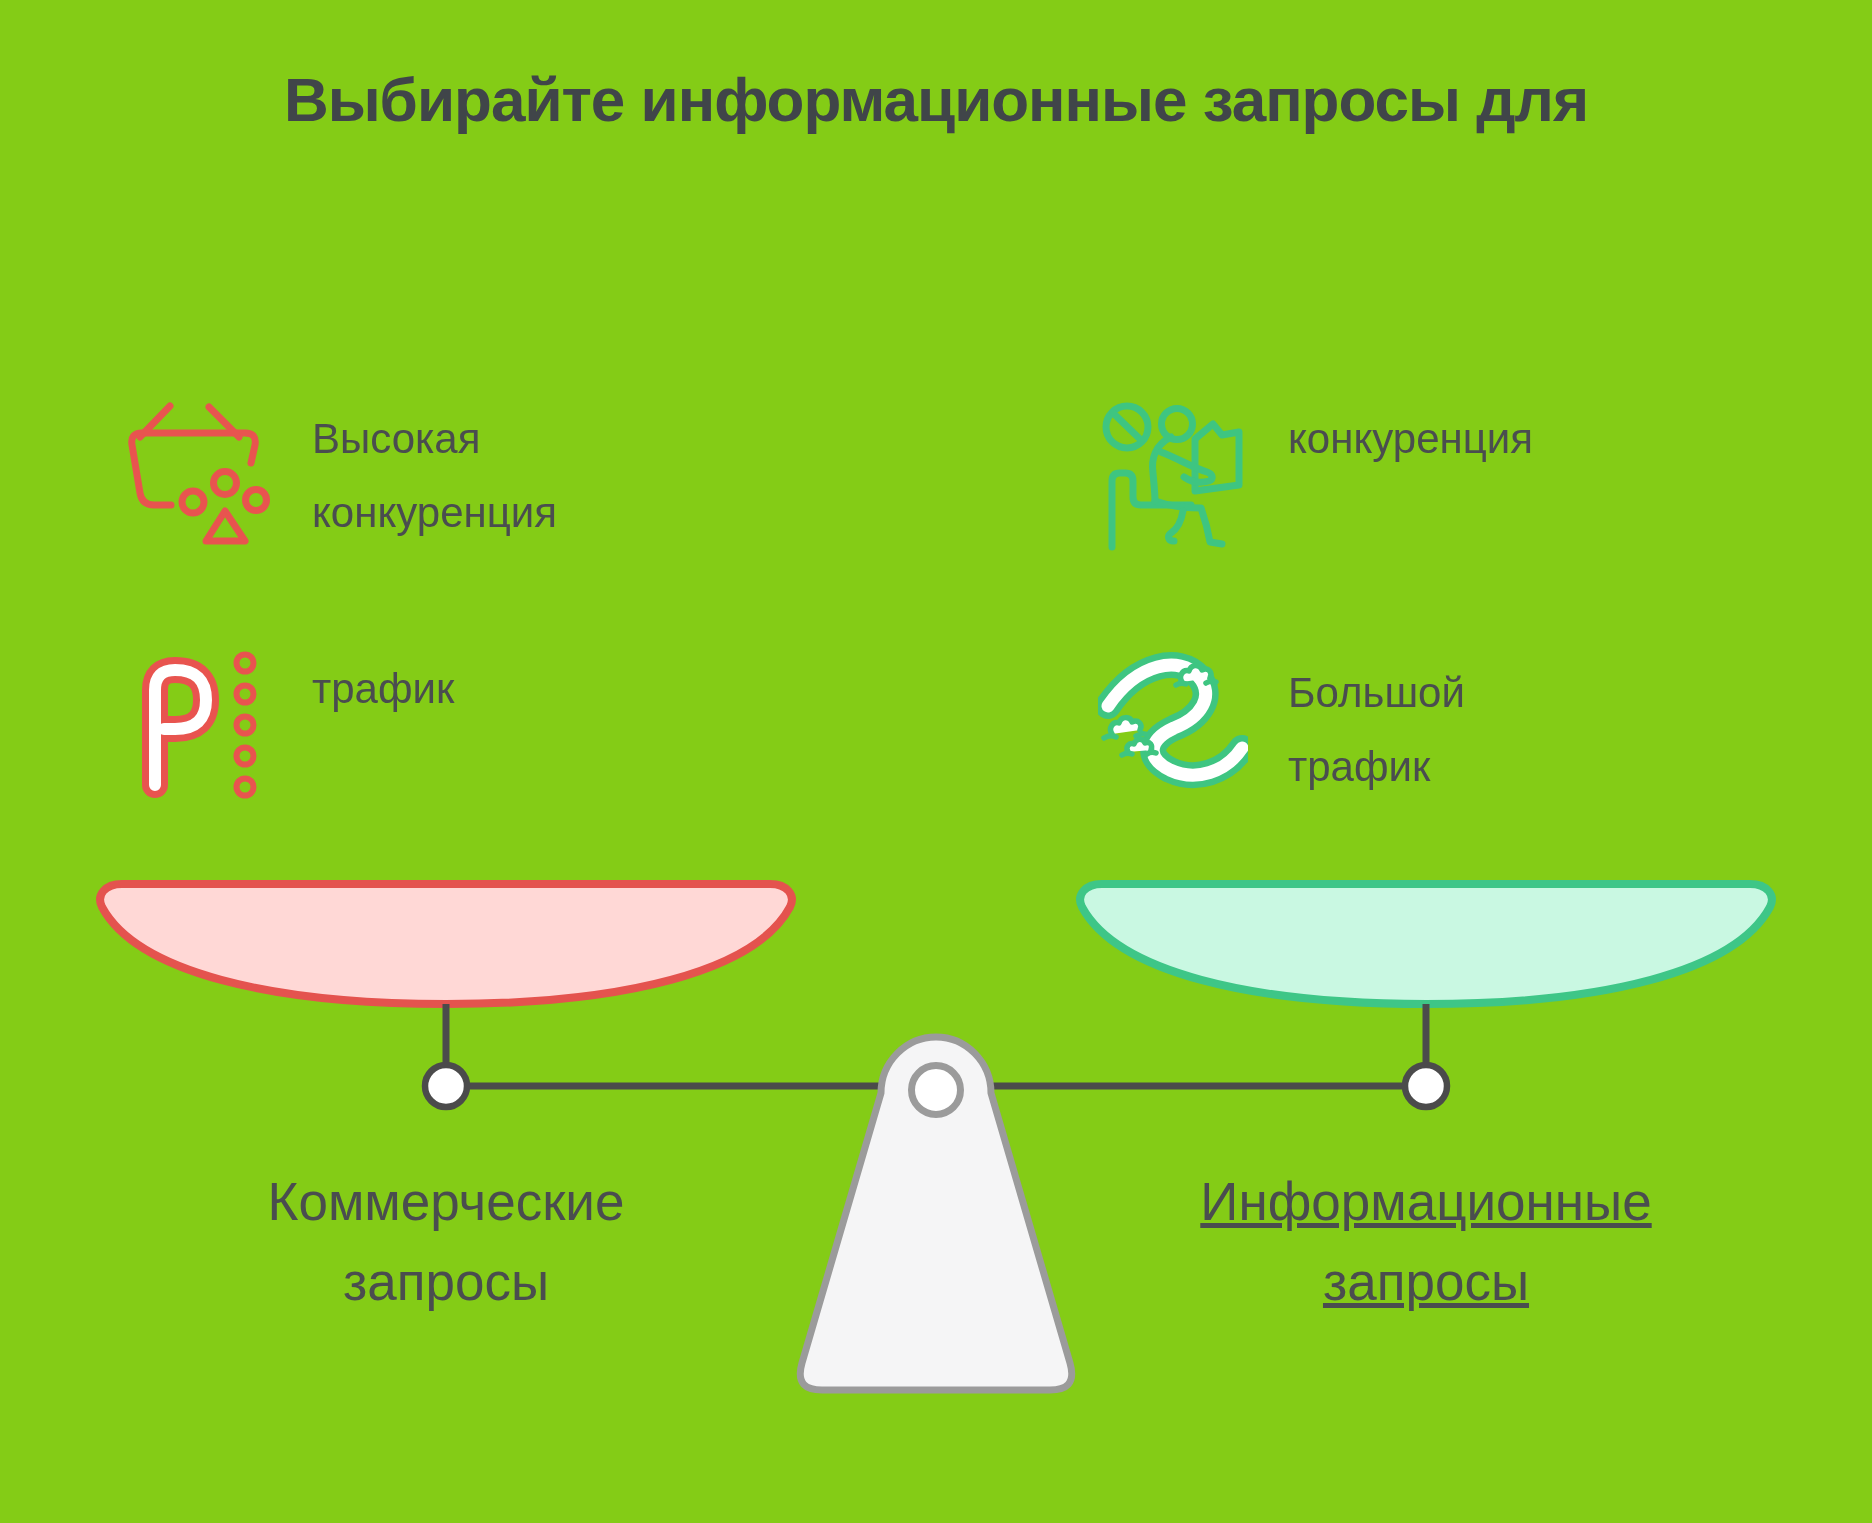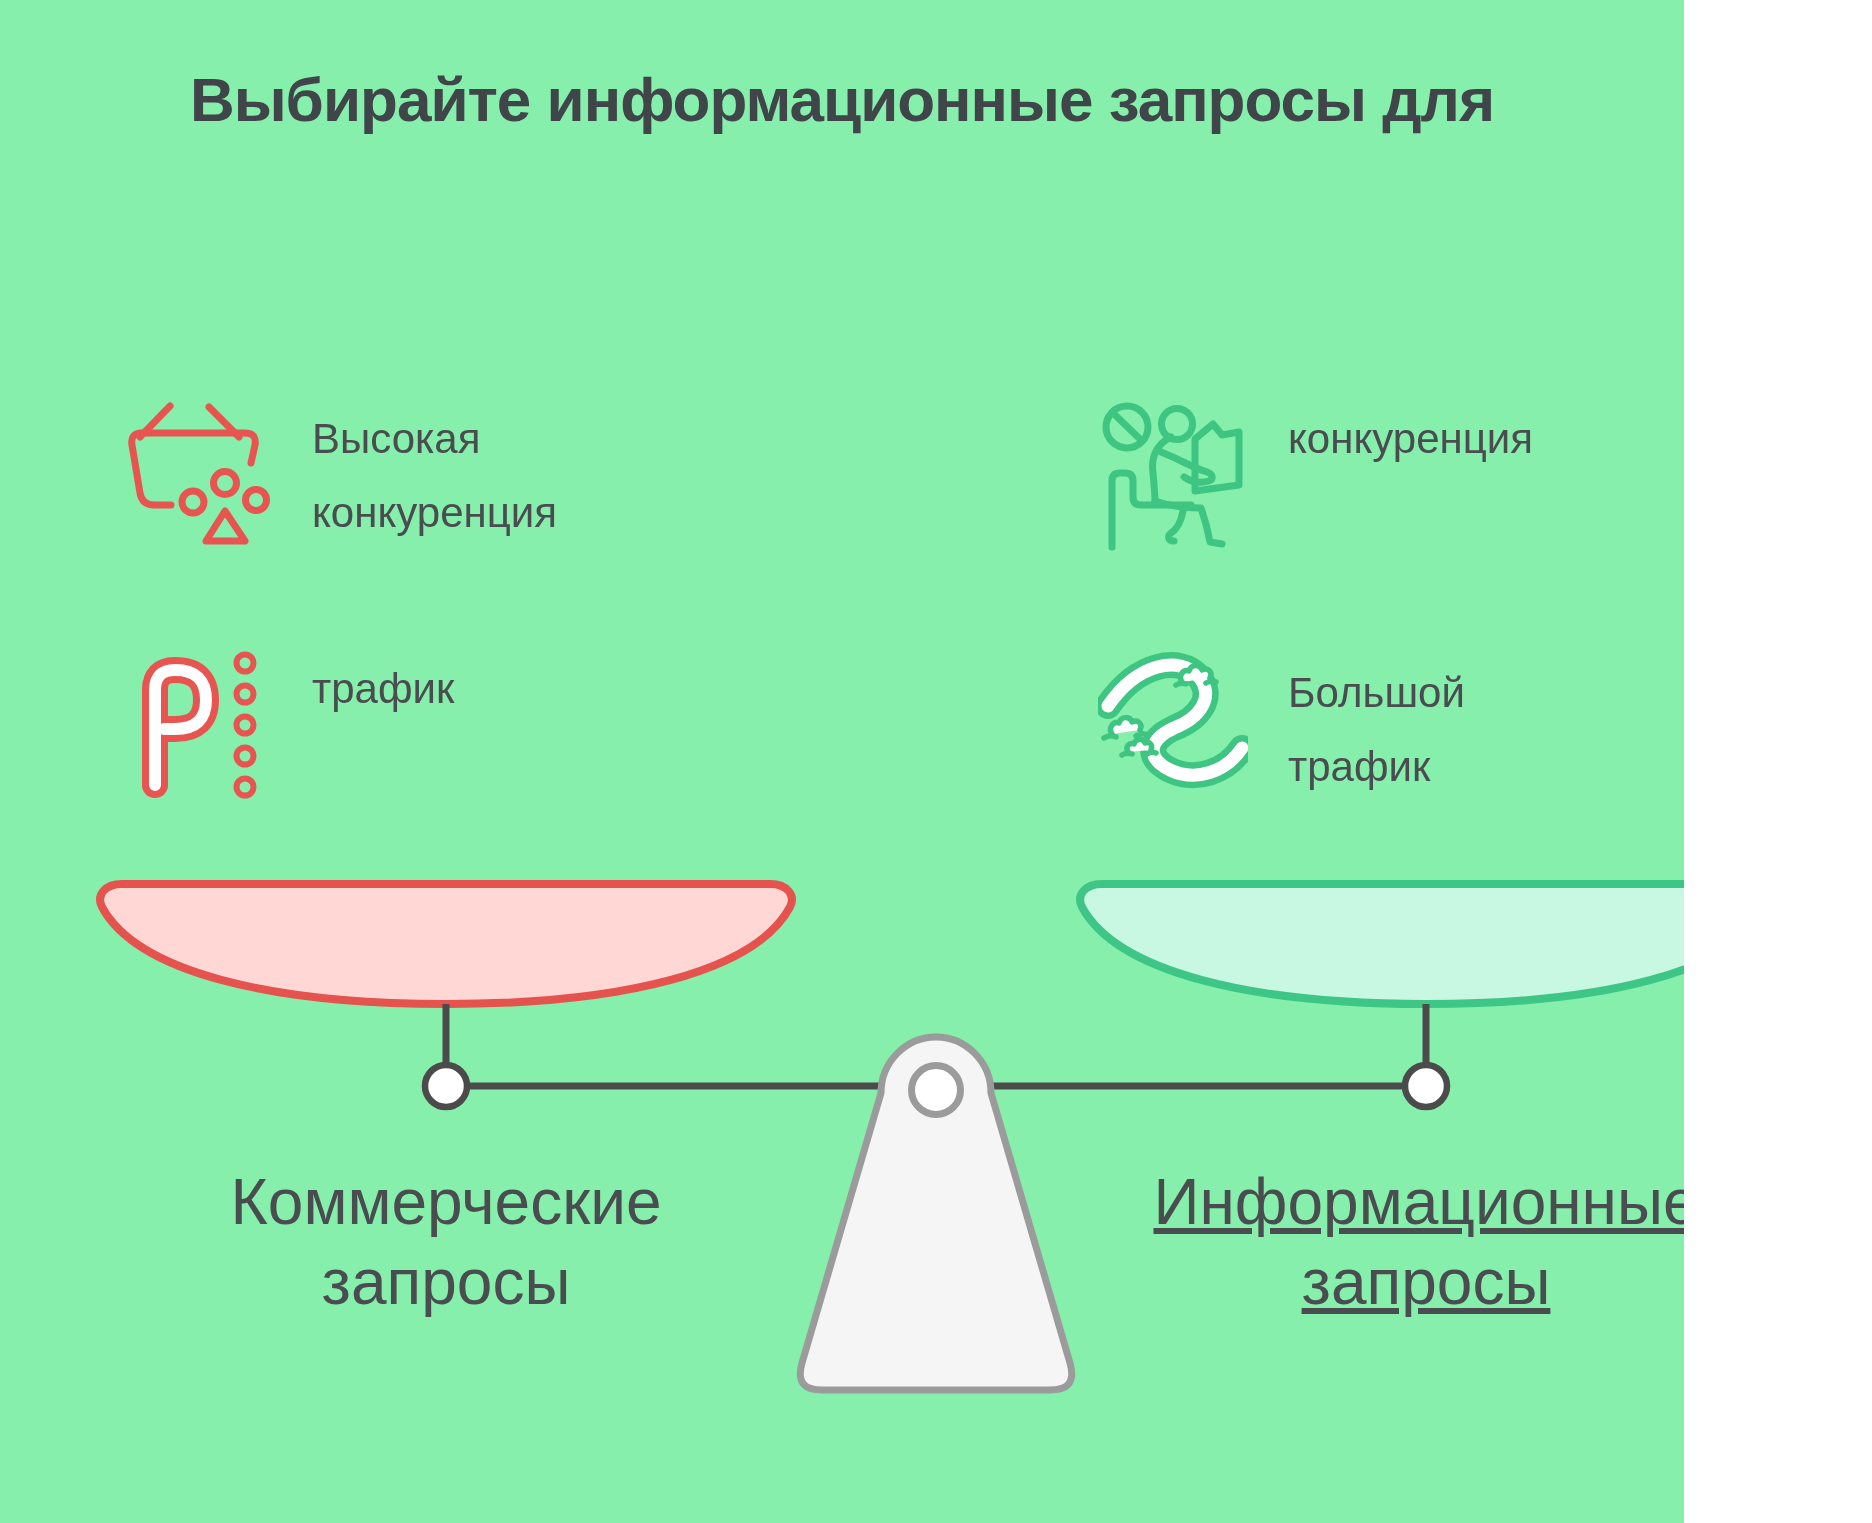--- a/index.html
+++ b/index.html
@@ -1,19 +1,19 @@
 <!DOCTYPE html>
 <html style="--red: #e8544f; --red-pan-stroke: #e4534e; --red-pan-fill: #ffd8d6; --green: #3ec581; --green-pan-stroke: #3ec687; --green-pan-fill: #c9f8e2; --title-text: #404549; --body-text: #4a4d4f; --beam: #4b4b4b; --fulcrum-stroke: #9b9b9b; --fulcrum-fill: #f5f5f6;"><head>
 <meta charset="utf-8">
 <style>
   html,body{margin:0;padding:0;background:#ffffff;}
   .canvas{
     position:relative;
-    width:1684px;height:1523px;
-    background:#86efac;
+    width:1872px;height:1523px;
+    background:#84cc16;
     font-family:"Liberation Sans", sans-serif;
     overflow:hidden;
   }
   .title{
     position:absolute;left:0;top:60px;width:100%;
     text-align:center;
     font-size:62px;line-height:80px;font-weight:700;
     letter-spacing:-1px;
     color:var(--title-text);
   }
@@ -22,21 +22,21 @@
     font-size:42px;line-height:74px;font-weight:400;
     color:var(--body-text);
     white-space:nowrap;
   }
   .icon-box{position:absolute;}
   .icon-box svg{display:block;width:100%;height:100%;}
   .scale-svg{position:absolute;left:0;top:0;width:1872px;height:1523px;}
   .pan-label{
     position:absolute;width:600px;top:1162px;
     text-align:center;
-    font-size:64px;line-height:80px;font-weight:400;
+    font-size:53px;line-height:80px;font-weight:400;
     color:var(--body-text);
   }
   .pan-label.left{left:146px;}
   .pan-label.right{left:1126px;text-decoration:underline;}
   .stroke-red{stroke:var(--red);}
   .stroke-green{stroke:var(--green);}
   .no-fill{fill:none;}
 </style>
 </head>
 <body>

